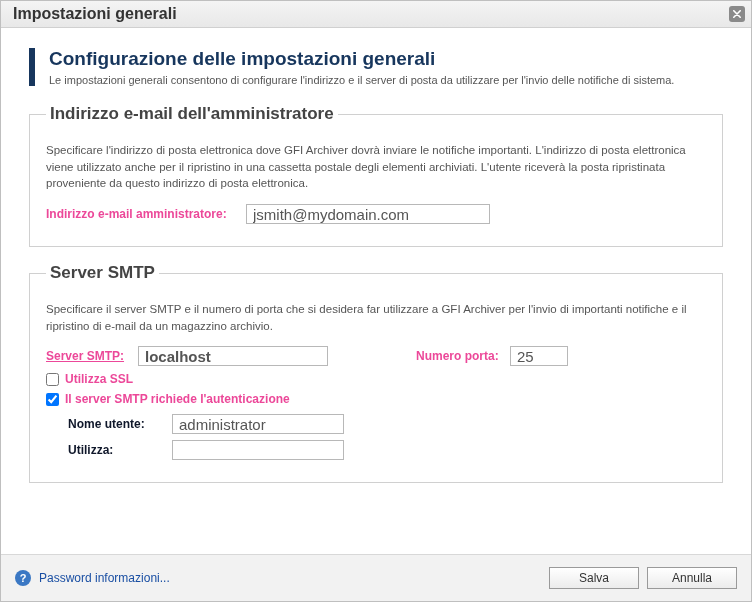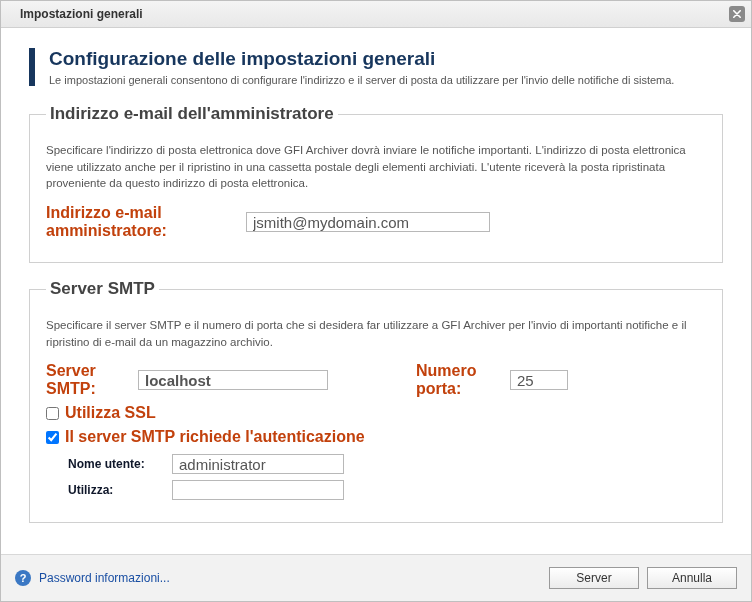--- a/index.html
+++ b/index.html
@@ -21,24 +21,24 @@
     display: flex;
     flex-direction: column;
     background: #fff;
   }
   .titlebar {
     height: 26px;
     background: linear-gradient(#f4f4f4, #e8e8e8);
     border-bottom: 1px solid #d0d0d0;
     display: flex;
     align-items: center;
-    padding: 0 6px 0 19px;
+    padding: 0 6px 0 12px;
     font-weight: bold;
     color: #333;
-    font-size: 12px;
+    font-size: 16px;
   }
   .titlebar .spacer { flex: 1; }
   .close-btn {
     width: 16px; height: 16px;
     border-radius: 3px;
     background: #8a8a8a;
     display: flex; align-items: center; justify-content: center;
     cursor: pointer;
   }
   .close-btn svg { width: 8px; height: 8px; }
@@ -82,35 +82,35 @@
     line-height: 1.45;
     margin: 4px 0 12px 0;
   }
   .row {
     display: flex;
     align-items: center;
     margin-bottom: 6px;
   }
   .label-bold {
     font-weight: bold;
-    color: #c2410c;
-    font-size: 16px;
+    color: #ec4899;
+    font-size: 12px;
   }
   input[type="text"], input[type="password"] {
     border: 1px solid #b8b8b8;
     height: 20px;
     padding: 0 6px;
     font-size: 15px;
     color: #555;
     box-sizing: border-box;
     background: #fff;
   }
   .admin-email-row .lbl { width: 200px; }
   .admin-email-row input { width: 244px; }
-  .smtp-line1 .lbl1 { width: 92px; }
+  .smtp-line1 .lbl1 { width: 92px; text-decoration: underline; }
   .smtp-line1 .in1 { width: 190px; font-weight: bold; }
   .smtp-line1 .lbl2 { margin-left: 88px; width: 94px; }
   .smtp-line1 .in2 { width: 58px; text-align: left; }
   .chk-row { display: flex; align-items: center; margin-top: 6px; font-size:12px; }
   .chk-row input { margin: 0 6px 0 0; }
   .auth-block { margin-left: 22px; margin-top: 8px; }
   .auth-row { display: flex; align-items: center; margin-bottom: 6px; }
   .auth-row .albl { width: 104px; font-weight: bold; font-size:12px; color:#0f172a; }
   .auth-row input { width: 172px; }
   .footer {
@@ -212,17 +212,17 @@
         </div>
       </div>
     </fieldset>
 
   </div>
 
   <div class="footer">
     <span class="help-icon">?</span>
     <span class="more-link">Password informazioni...</span>
     <span class="spacer"></span>
-    <button class="btn">Server</button>
+    <button class="btn">Salva</button>
     <button class="btn">Annulla</button>
   </div>
 
 </div>
 
 </body></html>

